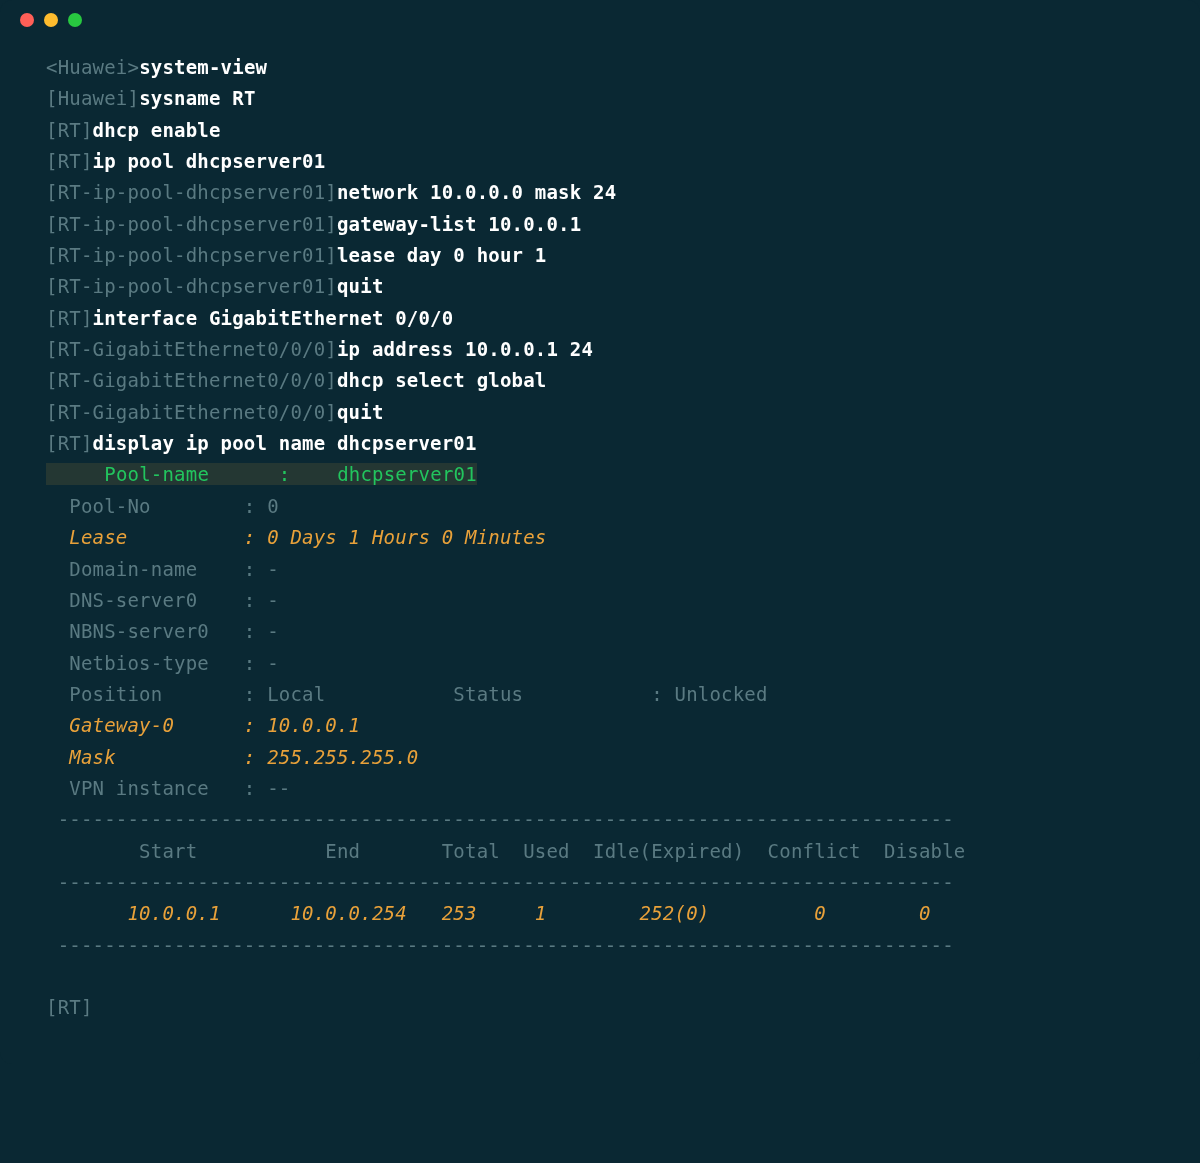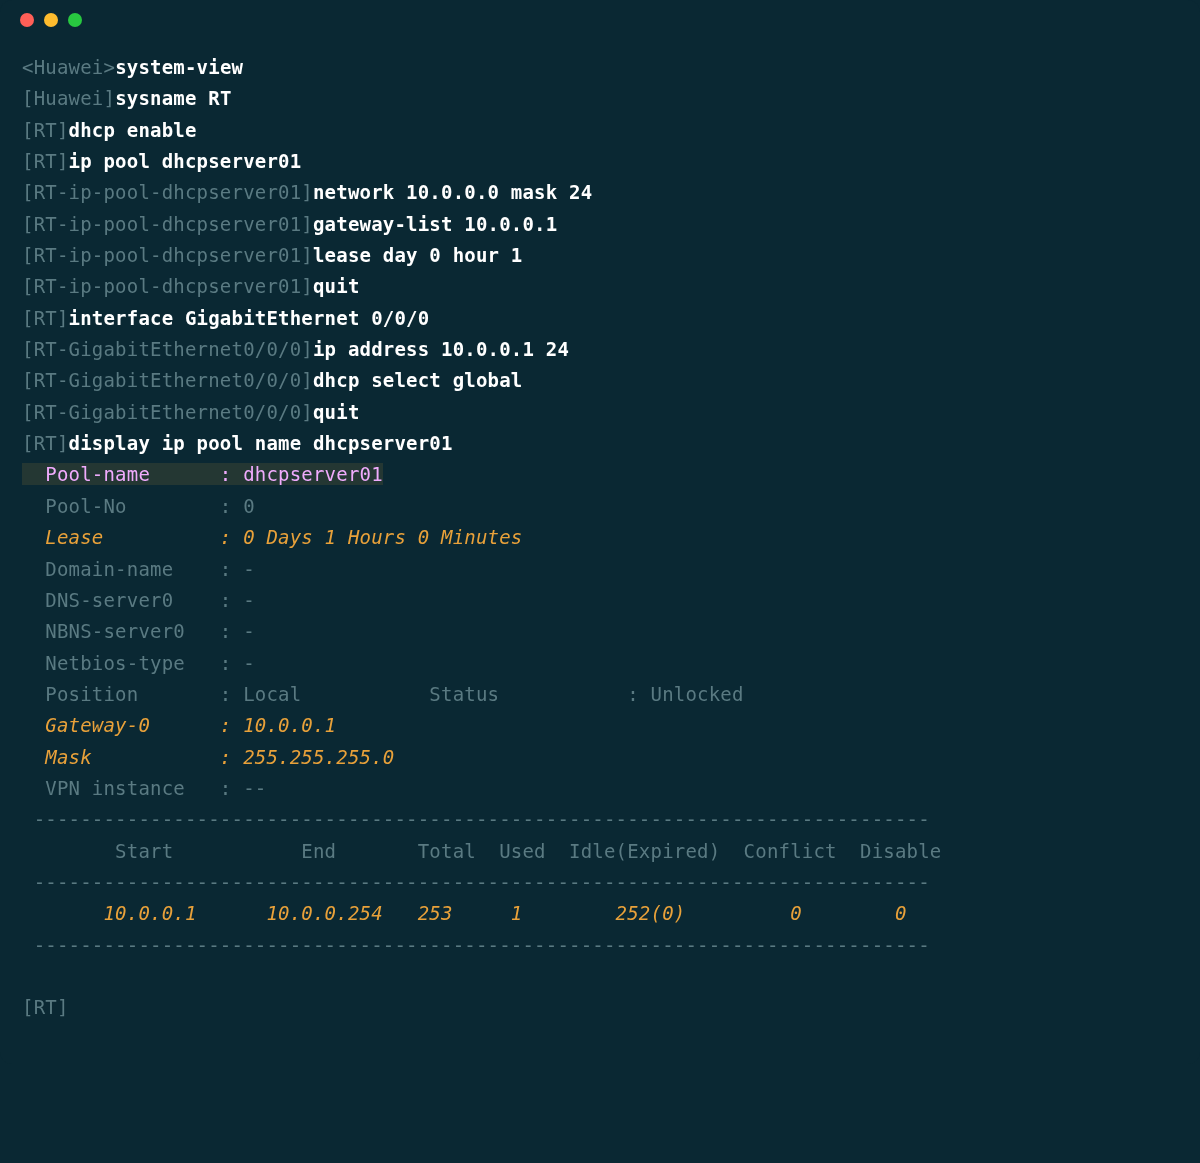--- a/index.html
+++ b/index.html
@@ -29,27 +29,29 @@
     height: 14px;
     border-radius: 50%;
   }
   .tl-red { background: #ff5f57; }
   .tl-yellow { background: #febc2e; }
   .tl-green { background: #28c840; }
   .term {
     padding: 12px 22px 40px 22px;
     white-space: pre;
     letter-spacing: 0.2px;
+    margin-left: 24px;
   }
   .dim { color: #5a7a82; }
   .bold { font-weight: 600; color: #ffffff; }
   .hl { color: #e8a13a; font-style: italic; }
   .hl-bg {
     background: rgba(232,161,58,0.12);
-    color: #f0abfc;
+    color: #22c55e;
+    padding-left: 35px;
   }
   .line { display: block; }
 </style>
 </head>
 <body>
 
 <div class="window">
   <div class="titlebar">
     <div class="tl-dot tl-red"></div>
     <div class="tl-dot tl-yellow"></div>

